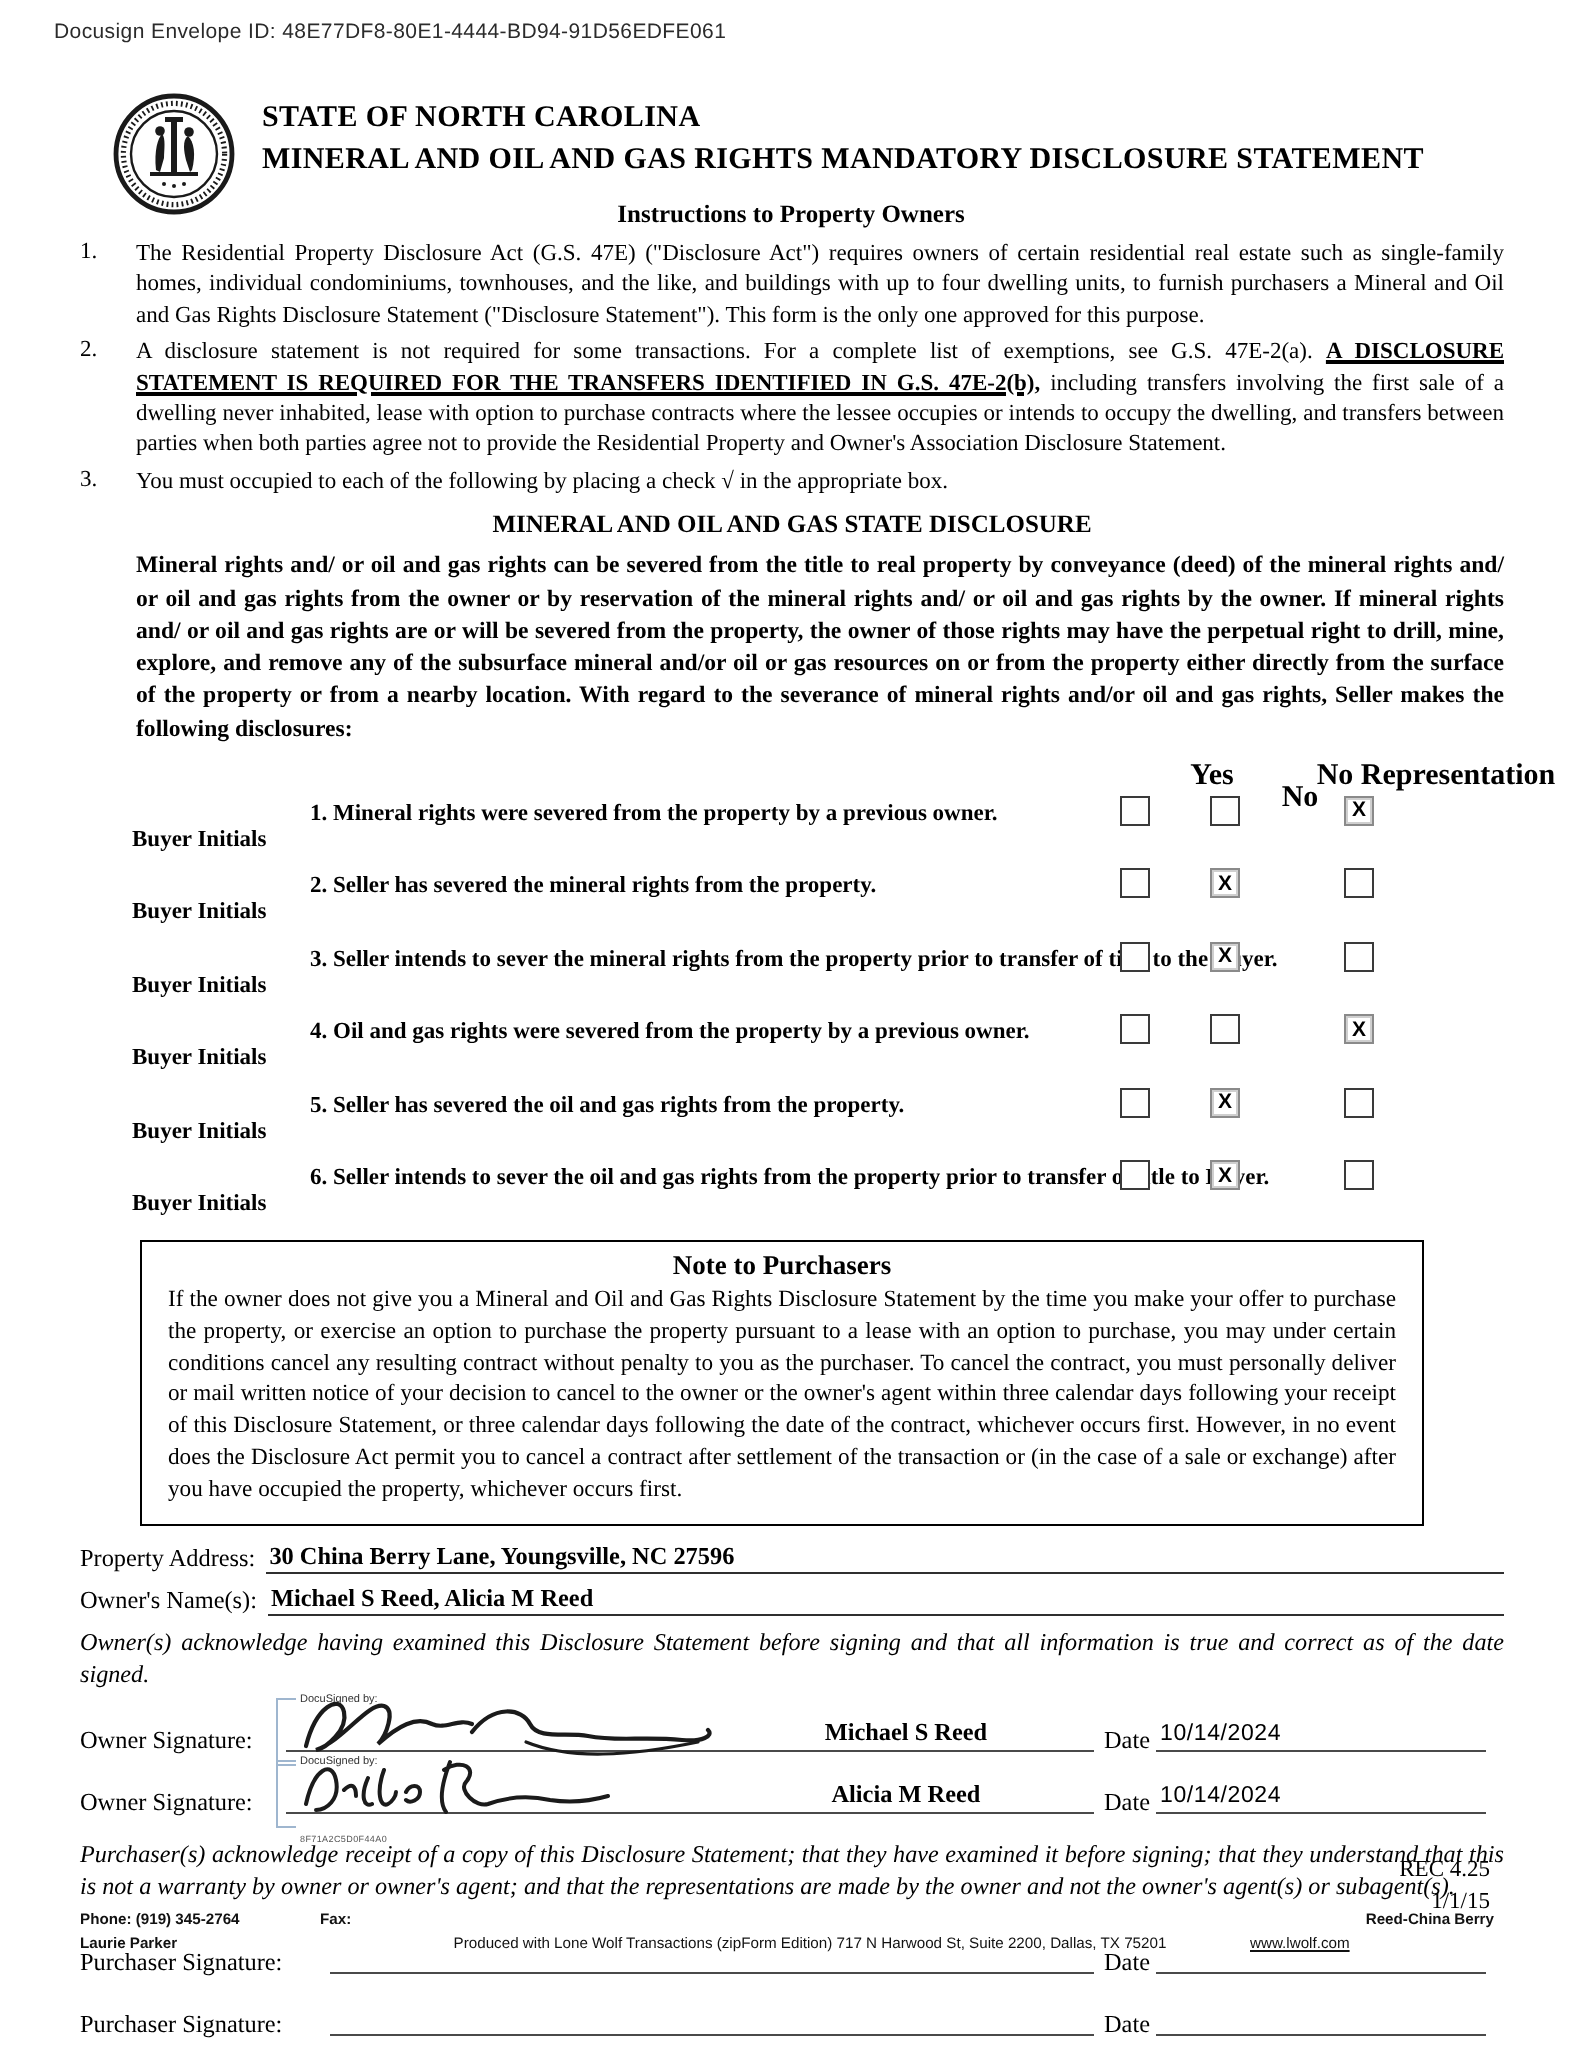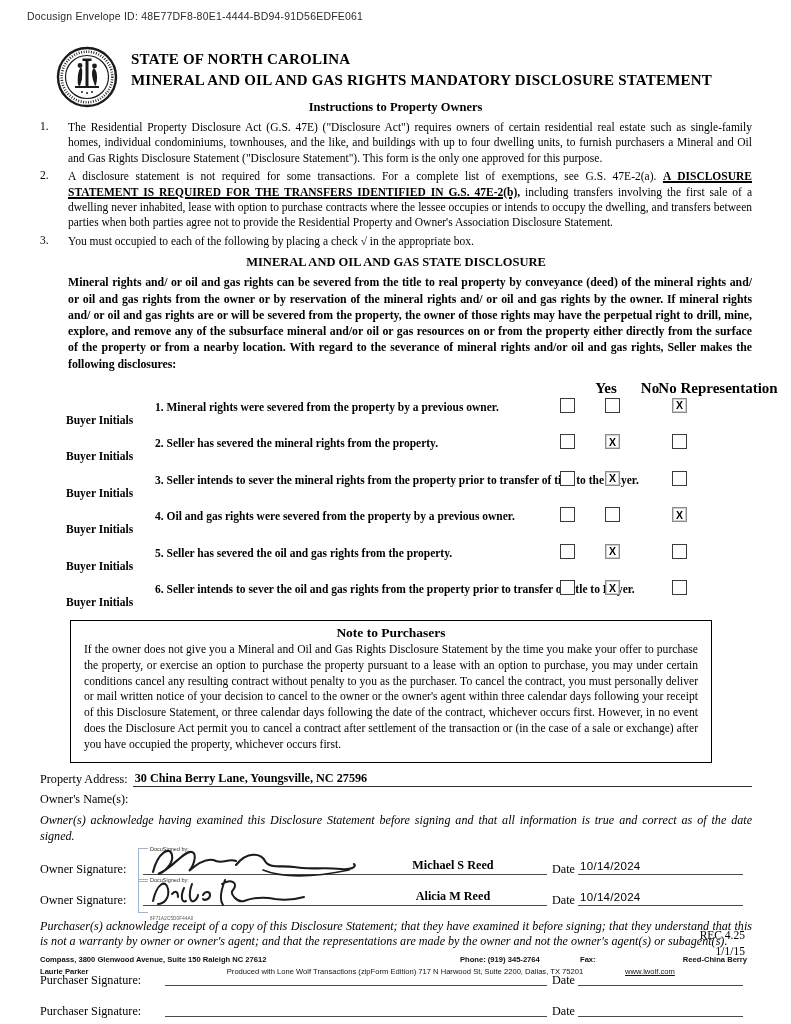--- a/index.html
+++ b/index.html
@@ -19,21 +19,21 @@
   .item{display:flex;margin-bottom:3px;}
   .item .num{width:28px;flex:0 0 28px;font-size:11.5px;padding-top:0;}
   .item .itext{flex:1;text-align:justify;font-size:11.5px;line-height:1.34;}
   .bold-underline{font-weight:bold;text-decoration:underline;text-decoration-thickness:1.5px;}
   .disc-heading{text-align:center;font-weight:bold;font-size:12.5px;margin:6px 0 4px 0;}
   .intro{margin-left:28px;text-align:justify;font-weight:bold;font-size:11.8px;line-height:1.38;}
   
   .table-area{position:relative;margin-top:8px;}
   .cols{position:relative;height:17px;font-weight:bold;font-size:15px;}
   .col-yes{position:absolute;left:546px;width:40px;text-align:center;}
-  .col-no{position:absolute;left:591px;width:38px;text-align:center;}
+  .col-no{position:absolute;left:591px;width:38px;text-align:center;margin-top:11px;}
   .col-norep{position:absolute;left:612px;width:132px;text-align:center;}
   .drow{position:relative;min-height:36.5px;}
   .bi{position:absolute;left:26px;top:13px;width:78px;}
   .bi-line{border-bottom:1.4px solid #000;height:1px;margin-bottom:2px;}
   .bi-text{font-weight:bold;font-size:11.5px;}
   .dlabel{margin-left:115px;width:392px;font-weight:bold;font-size:11.5px;line-height:1.3;}
   .cb{position:absolute;top:1px;width:13px;height:13px;border:1px solid #3a3a3a;background:#fff;
       display:flex;align-items:center;justify-content:center;
       font-family:"Liberation Sans",sans-serif;font-size:10.5px;font-weight:bold;}
   .cb-yes{left:520px;}
@@ -211,20 +211,21 @@
       <div class="note-title">Note to Purchasers</div>
       <div class="note-body">If the owner does not give you a Mineral and Oil and Gas Rights Disclosure Statement by the time you make your offer to purchase the property, or exercise an option to purchase the property pursuant to a lease with an option to purchase, you may under certain conditions cancel any resulting contract without penalty to you as the purchaser. To cancel the contract, you must personally deliver or mail written notice of your decision to cancel to the owner or the owner's agent within three calendar days following your receipt of this Disclosure Statement, or three calendar days following the date of the contract, whichever occurs first. However, in no event does the Disclosure Act permit you to cancel a contract after settlement of the transaction or (in the case of a sale or exchange) after you have occupied the property, whichever occurs first.</div>
     </div>
 
     <div class="frow">
       <span class="flabel">Property Address:</span>
       <span class="fill">30 China Berry Lane, Youngsville, NC  27596</span>
     </div>
     <div class="frow" style="margin-top:5px;">
       <span class="flabel">Owner's Name(s):</span>
+      <span class="fill">Michael S Reed, Alicia M Reed</span>
     </div>
 
     <div class="ack">Owner(s) acknowledge having examined this Disclosure Statement before signing and that all information is true and  correct as of the date signed.</div>
 
     <div class="sigrow" style="margin-top:10px;">
       <span class="slabel">Owner Signature:</span>
       <span class="sigline"></span>
       <span class="ds-frame"></span>
       <span class="ds-label">DocuSigned by:</span>
       <svg class="sig-art" viewBox="0 0 230 44">
@@ -272,21 +273,20 @@
     </div>
   </div>
 
   <div class="rec">
     <div>REC 4.25</div>
     <div>1/1/15</div>
   </div>
 
   <div class="footer">
     <div class="f1">
-      <span class="office">Compass, 3800 Glenwood Avenue, Suite 150 Raleigh NC 27612</span>
       <span class="phone">Phone: (919) 345-2764</span>
       <span class="fax">Fax:</span>
       <span class="fname">Reed-China Berry</span>
     </div>
     <div class="f2">
       <span class="agent">Laurie Parker</span>
       <span class="produced">Produced with Lone Wolf Transactions (zipForm Edition) 717 N Harwood St, Suite 2200, Dallas, TX  75201</span>
       <span class="link">www.lwolf.com</span>
     </div>
   </div>

